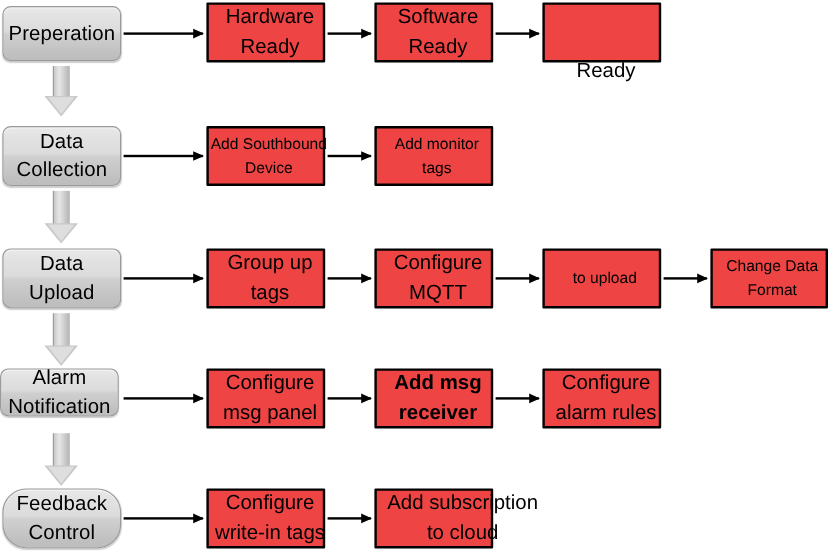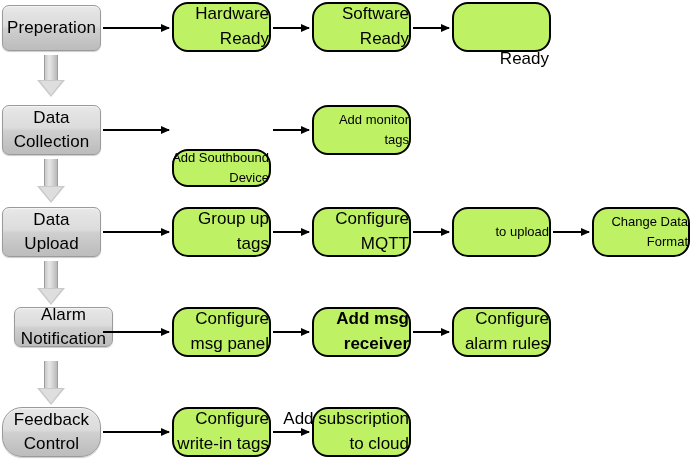--- a/index.html
+++ b/index.html
@@ -41,26 +41,26 @@
     letter-spacing: 0.1px;
     white-space: nowrap;
   }
   .stage-box .ln { display: block; }
 
   
   .step-box {
     position: absolute;
     box-sizing: border-box;
     border: 2.2px solid #000000;
-    border-radius: 16px;
-    background: #bef264;
+    border-radius: 1px;
+    background: #ef4444;
     display: flex;
     flex-direction: column;
     justify-content: center;
-    align-items: flex-end;
+    align-items: center;
     color: #000000;
     font-size: 17px;
     line-height: 1.45;
     padding-left: 7px;
     white-space: nowrap;
   }
   .step-box.small { font-size: 13px; line-height: 1.55; padding-left: 5px; }
   .step-box .ln { display: block; }
 
   
@@ -144,21 +144,21 @@
     <div class="shaft" style="height:27px;"></div>
     <div class="head"></div>
     <div class="head-inner"></div>
   </div>
 
   <div class="stage-box" style="left:2px; top:105px; width:99px; height:50px;">
     <span class="ln">Data</span>
     <span class="ln">Collection</span>
   </div>
   <div class="h-arrow" style="left:103px; top:129px; width:66px;"></div>
-  <div class="step-box small" style="left:172px; top:105px; width:99px; height:38px;margin-top:44px;">
+  <div class="step-box small" style="left:172px; top:105px; width:99px; height:50px;">
     <span class="ln">Add Southbound</span>
     <span class="ln">Device</span>
   </div>
   <div class="h-arrow" style="left:273px; top:129px; width:36px;"></div>
   <div class="step-box small" style="left:312px; top:105px; width:99px; height:50px;">
     <span class="ln">Add monitor</span>
     <span class="ln">tags</span>
   </div>
 
   <div class="block-arrow" style="left:35px; top:159px; width:32px; height:44px;">
@@ -190,21 +190,21 @@
     <span class="ln">Change Data</span>
     <span class="ln">Format</span>
   </div>
 
   <div class="block-arrow" style="left:35px; top:261px; width:32px; height:44px;">
     <div class="shaft" style="height:29px;"></div>
     <div class="head"></div>
     <div class="head-inner"></div>
   </div>
 
-  <div class="stage-box" style="left:14px; top:307px; width:99px; height:40px;">
+  <div class="stage-box" style="left:0; top:307px; width:99px; height:40px;">
     <span class="ln">Alarm</span>
     <span class="ln">Notification</span>
   </div>
   <div class="h-arrow" style="left:103px; top:331px; width:66px;"></div>
   <div class="step-box" style="left:172px; top:307px; width:99px; height:50px;">
     <span class="ln">Configure</span>
     <span class="ln">msg panel</span>
   </div>
   <div class="h-arrow" style="left:273px; top:331px; width:36px;"></div>
   <div class="step-box" style="left:312px; top:307px; width:99px; height:50px;font-weight:bold;">

